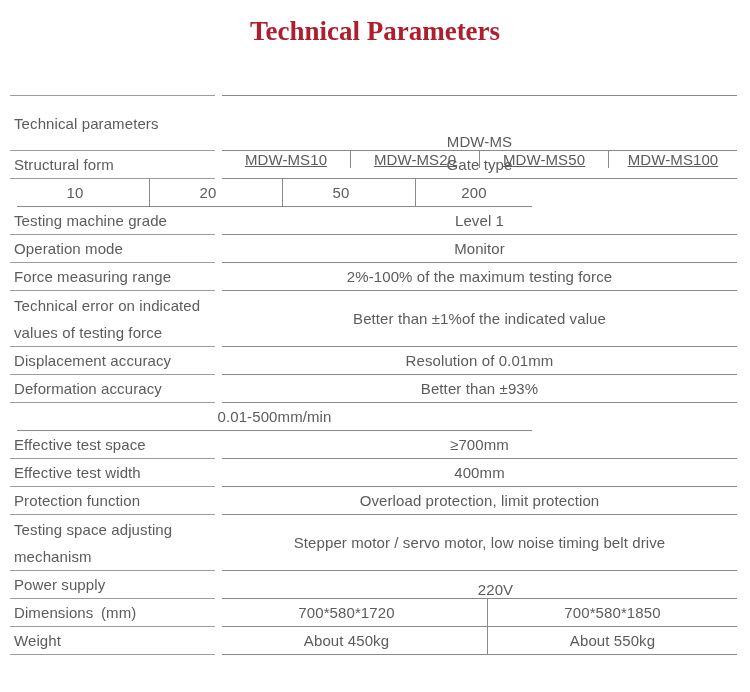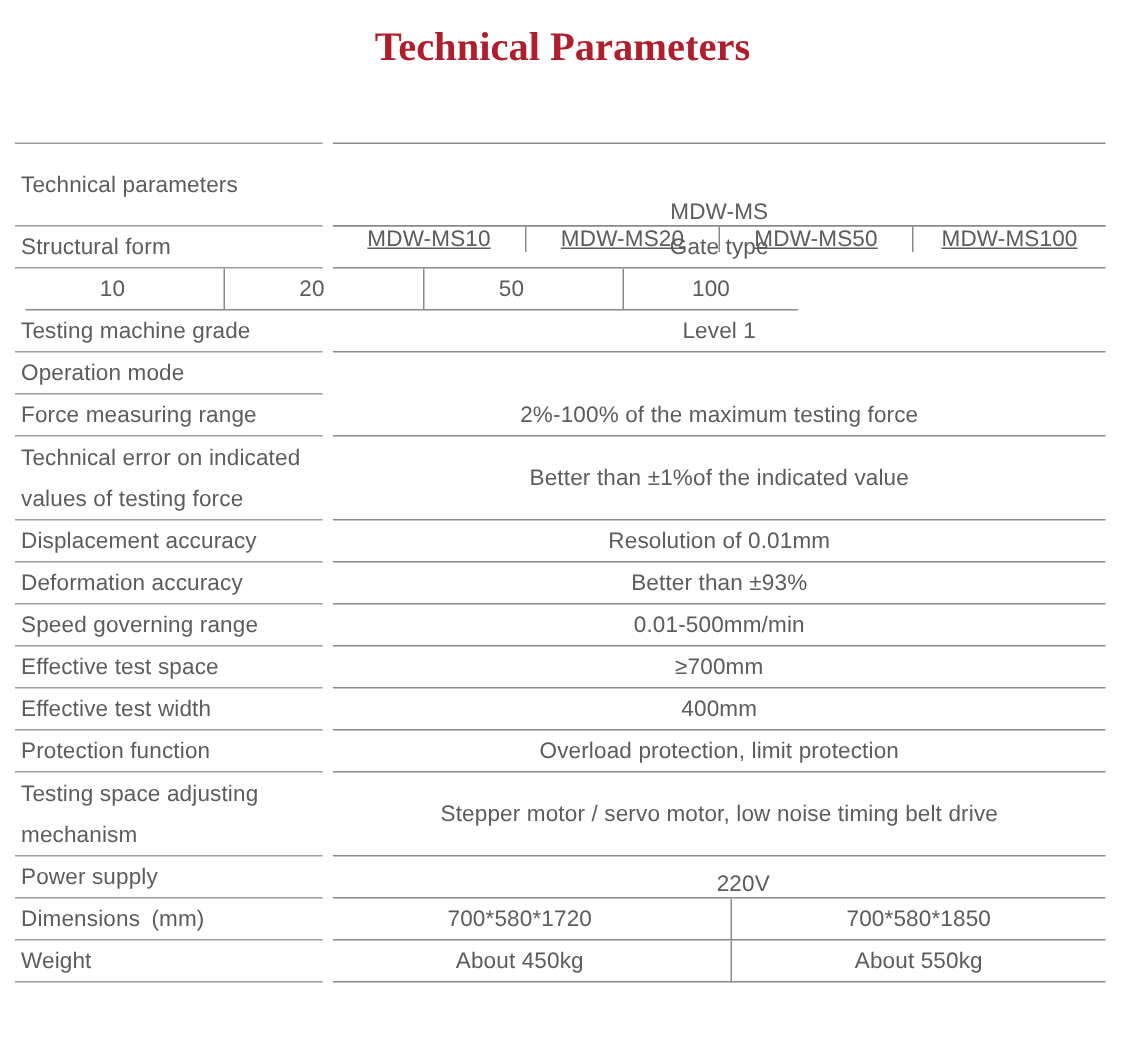--- a/index.html
+++ b/index.html
@@ -87,33 +87,34 @@
     <div class="gap"></div>
     <div class="rcell">Gate type</div>
   </div>
 
   <div class="trow">
     <div class="gap"></div>
     <div class="rcell cols">
       <div class="vcell">10</div>
       <div class="vcell">20</div>
       <div class="vcell">50</div>
-      <div class="vcell">100</div>
+      <div class="vcell">200</div>
     </div>
   </div>
 
   <div class="trow">
     <div class="lcell">Testing machine grade</div>
     <div class="gap"></div>
     <div class="rcell">Level 1</div>
   </div>
 
   <div class="trow">
     <div class="lcell">Operation mode</div>
     <div class="gap"></div>
+    <div class="rcell">Monitor</div>
   </div>
 
   <div class="trow">
     <div class="lcell">Force measuring range</div>
     <div class="gap"></div>
     <div class="rcell">2%-100% of the maximum testing force</div>
   </div>
 
   <div class="trow tall">
     <div class="lcell">Technical error on indicated
@@ -128,21 +129,20 @@
     <div class="rcell">Resolution of 0.01mm</div>
   </div>
 
   <div class="trow">
     <div class="lcell">Deformation accuracy</div>
     <div class="gap"></div>
     <div class="rcell">Better than ±93%</div>
   </div>
 
   <div class="trow">
-    <div class="lcell">Speed governing range</div>
     <div class="gap"></div>
     <div class="rcell">0.01-500mm/min</div>
   </div>
 
   <div class="trow">
     <div class="lcell">Effective test space</div>
     <div class="gap"></div>
     <div class="rcell">≥700mm</div>
   </div>
 

